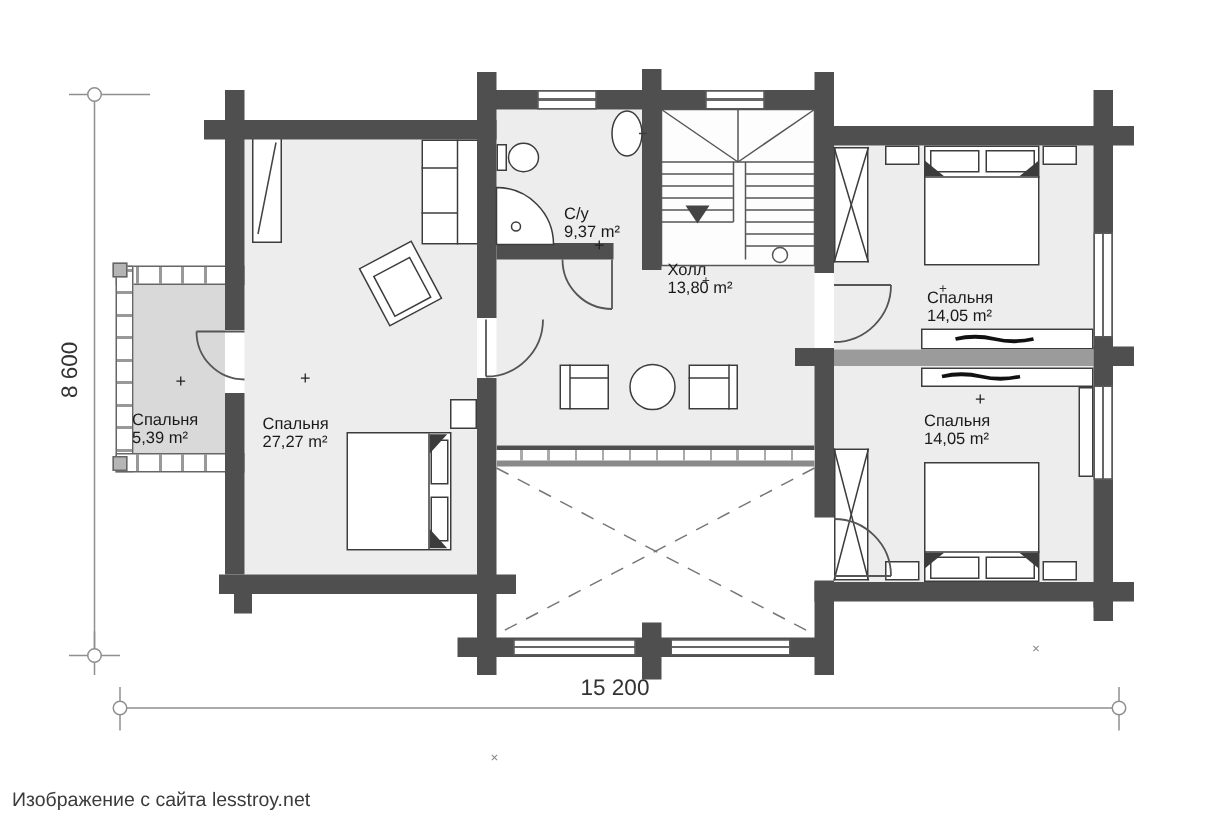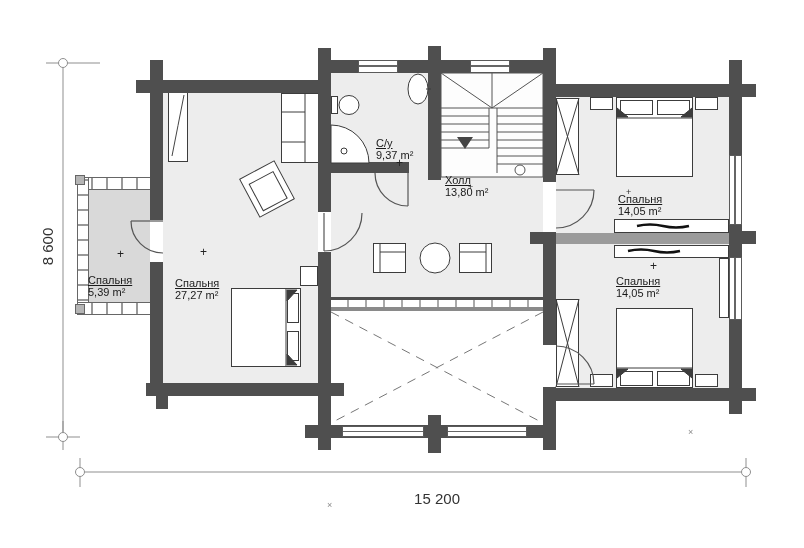--- a/index.html
+++ b/index.html
@@ -15,21 +15,21 @@
   .winV{position:absolute;box-sizing:border-box;border:1px solid #5a5a5a;
         background:linear-gradient(to right,#fff 40%,#666 40%,#666 56%,#fff 56%);}
   .railH{position:absolute;box-sizing:border-box;border:1px solid #666;
          background:#fff repeating-linear-gradient(90deg,transparent 0 13px,#999 13px 15px);}
   .railV{position:absolute;box-sizing:border-box;border:1px solid #666;
          background:#fff repeating-linear-gradient(0deg,transparent 0 13px,#999 13px 15px);}
   .rail7{position:absolute;box-sizing:border-box;border-top:3px solid #4f4f4f;border-bottom:4px solid #8a8a8a;
          background:#fff repeating-linear-gradient(90deg,transparent 0 16px,#aaa 16px 18px);}
   .cap{position:absolute;background:#b5b5b5;border:1px solid #666;box-sizing:border-box;}
   .lbl{position:absolute;font-size:11px;line-height:12px;color:#1a1a1a;white-space:nowrap;}
-  .rn{text-decoration:underline;}
+  .rn{}
   .plus{position:absolute;font-size:12px;color:#222;line-height:10px;}
   .plus.sm{font-size:9px;color:#333;}
   .xmark{position:absolute;font-size:9px;color:#8a8a8a;line-height:8px;}
   .dim{position:absolute;font-size:15px;color:#333;}
   .footer{position:absolute;left:8px;top:525px;font-size:13px;color:#3b3b3b;}
   svg{position:absolute;left:0;top:0;pointer-events:none;}
 </style>
 </head>
 <body>
 
@@ -241,16 +241,17 @@
   <div class="plus" style="left:117px;top:249px;">+</div>
   <div class="plus" style="left:200px;top:247px;">+</div>
   <div class="plus" style="left:396px;top:158px;">+</div>
   <div class="plus sm" style="left:468px;top:182px;">+</div>
   <div class="plus sm" style="left:626px;top:187px;">+</div>
   <div class="plus" style="left:650px;top:261px;">+</div>
   <div class="xmark" style="left:327px;top:501px;">×</div>
   <div class="xmark" style="left:688px;top:428px;">×</div>
 
   <div class="dim" style="left:2px;top:238px;width:90px;text-align:center;transform:rotate(-90deg);">8 600</div>
-  <div class="dim" style="left:360px;top:450px;width:100px;text-align:right;margin-top:40px;">15 200</div>
-
+  <div class="dim" style="left:360px;top:450px;width:100px;text-align:center;">15 200</div>
+
+  <div class="footer">Изображение с сайта lesstroy.net</div>
 
 </div>
 
 </body></html>

